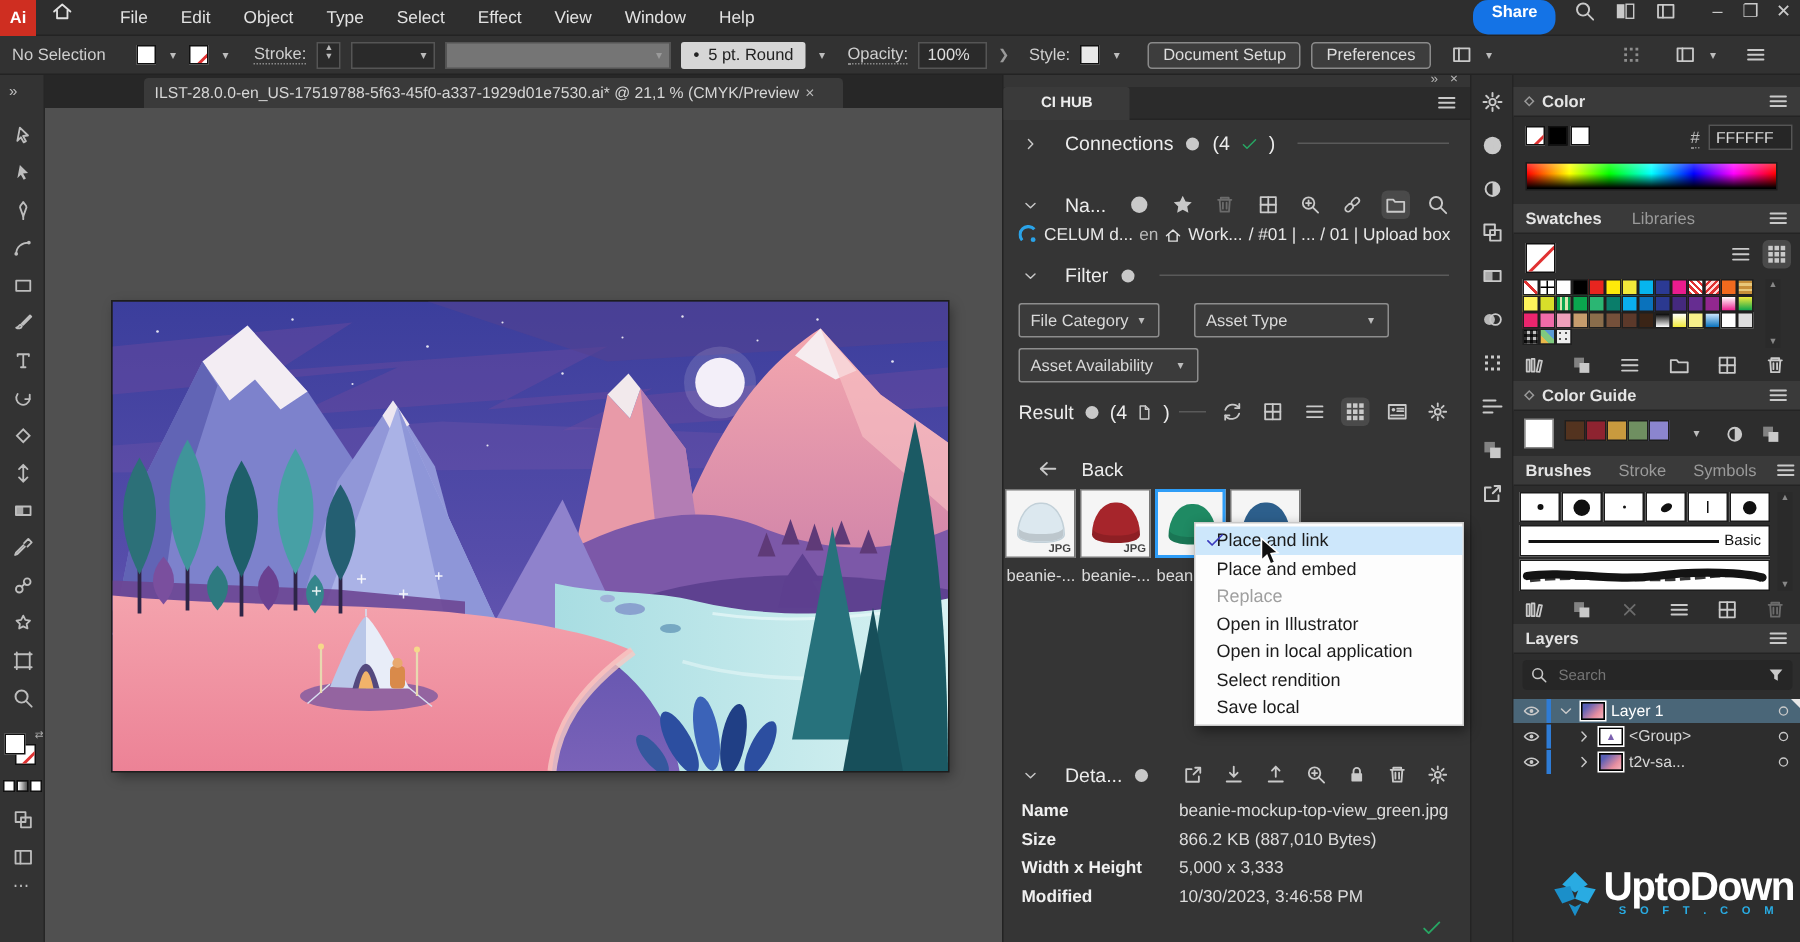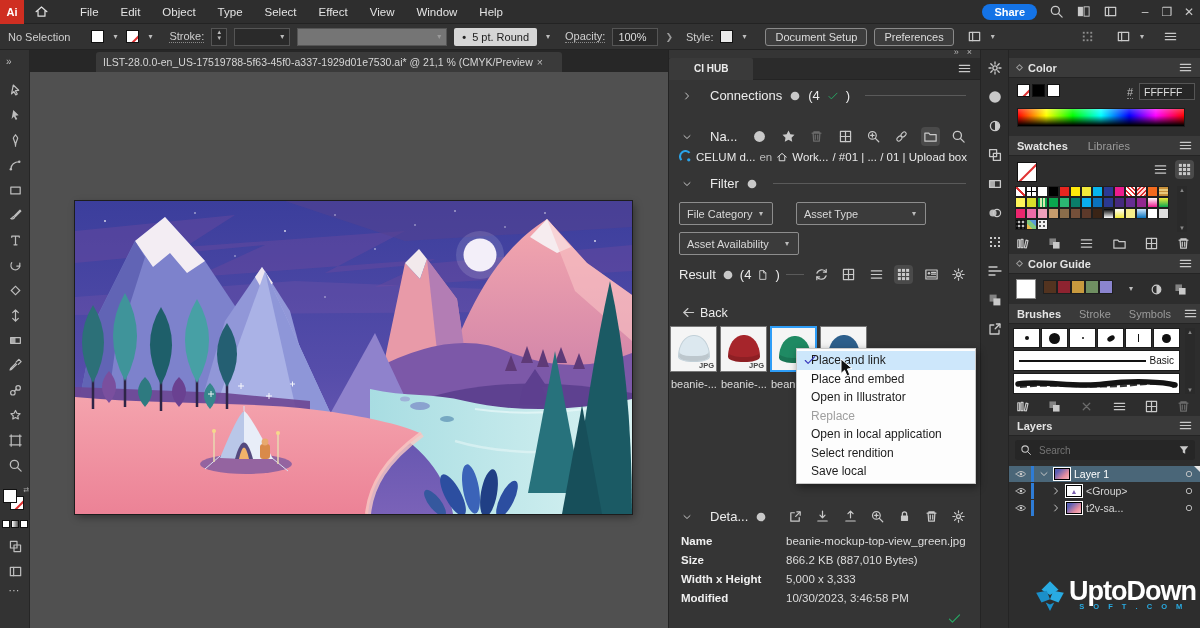--- a/index.html
+++ b/index.html
@@ -8,21 +8,21 @@
        font-family:"Liberation Sans","DejaVu Sans",sans-serif;font-size:11px;color:#ddd;
        -webkit-font-smoothing:antialiased;user-select:none}
   .abs{position:absolute}
   .row{display:flex;align-items:center}
   .ic{width:15px;height:15px;display:inline-flex;align-items:center;justify-content:center;color:#c9c9c9;flex:0 0 auto}
   .ic svg{width:100%;height:100%;display:block}
   .ic.dis{color:#6b6b6b}
   .ic.act{background:#4a4a4a;border-radius:2px;box-shadow:0 0 0 2px #4a4a4a}
   .ic.sm{width:12px;height:12px}
   
-  #menubar{left:0;top:0;width:1200px;height:24px;background:#2e2e2e;border-bottom:1px solid #232323;display:flex;align-items:center;z-index:10}
+  #menubar{left:0;top:0;width:1200px;height:24px;background:#2e2e2e;border-bottom:1px solid #232323;display:flex;z-index:10}
   .menu-item{padding:0 11px;color:#e3e3e3;font-size:11.5px;cursor:default}
   #share{background:#1473e6;color:#fff;border-radius:10px;padding:2px 12px;font-size:11px;font-weight:bold}
   .winbtn{color:#c9c9c9;width:22px;text-align:center;font-size:12px}
   #controlbar{left:0;top:24px;width:1200px;height:26px;background:#323232;border-bottom:1px solid #232323;display:flex;align-items:center;gap:7px;padding:0 8px;z-index:9}
   .cb-label{color:#cfcfcf;font-size:11px}
   .cb-underline{border-bottom:1px dotted #8a8a8a}
   .swatch{width:13px;height:13px;background:#fff;border:1px solid #111;display:inline-block}
   .slashed{position:relative;overflow:hidden}
   .slashed:after{content:"";position:absolute;left:-2px;top:50%;width:24px;height:2px;background:#e03131;transform:rotate(-45deg)}
   .chev{color:#bdbdbd;font-size:8px;padding:0 2px}
@@ -658,21 +658,21 @@
         </span>
         <span class="ic">
           <svg viewBox="0 0 16 16">
             <circle cx="8" cy="8" r="2.1" fill="none" stroke="currentColor" stroke-width="1.3"></circle>
             <path d="M8 2v2.1M8 11.9V14M2 8h2.1M11.9 8H14M3.8 3.8l1.5 1.5M10.7 10.7l1.5 1.5M12.2 3.8l-1.5 1.5M5.3 10.7l-1.5 1.5" fill="none" stroke="currentColor" stroke-width="1.3" stroke-linecap="round" stroke-linejoin="round"></path>
           </svg>
         </span>
       </span>
   </div>
 
-  <div class="row" style="position:absolute;left:12px;top:260px;gap:4px">
+  <div class="row" style="position:absolute;left:22px;top:260px;gap:15px">
     <span class="ic">
         <svg viewBox="0 0 16 16">
           <path d="M13.4 8H3.2" fill="none" stroke="currentColor" stroke-width="1.3" stroke-linecap="round" stroke-linejoin="round"></path>
           <path d="M7.4 3.8L3 8l4.4 4.2" fill="none" stroke="currentColor" stroke-width="1.3" stroke-linecap="round" stroke-linejoin="round"></path>
         </svg>
       </span>
     <span style="font-size:12.5px;color:#ececec">Back</span>
   </div>
 
   <div class="thumb" style="left:1px;top:281px">
@@ -699,25 +699,25 @@
       <span class="cm-check ic">
           <svg viewBox="0 0 16 16">
             <path d="M2.6 8.6l3.2 3.2L13.4 4.2" fill="none" stroke="currentColor" stroke-width="1.3" stroke-linecap="round" stroke-linejoin="round"></path>
           </svg>
         </span>
       <span>Place and link</span>
     </div>
     <div class="cm-item">
         <span>Place and embed</span>
       </div>
+    <div class="cm-item dis">
+        <span>Replace</span>
+      </div>
     <div class="cm-item">
         <span>Open in Illustrator</span>
-      </div>
-    <div class="cm-item dis">
-        <span>Replace</span>
       </div>
     <div class="cm-item">
         <span>Open in local application</span>
       </div>
     <div class="cm-item">
         <span>Select rendition</span>
       </div>
     <div class="cm-item">
         <span>Save local</span>
       </div>

